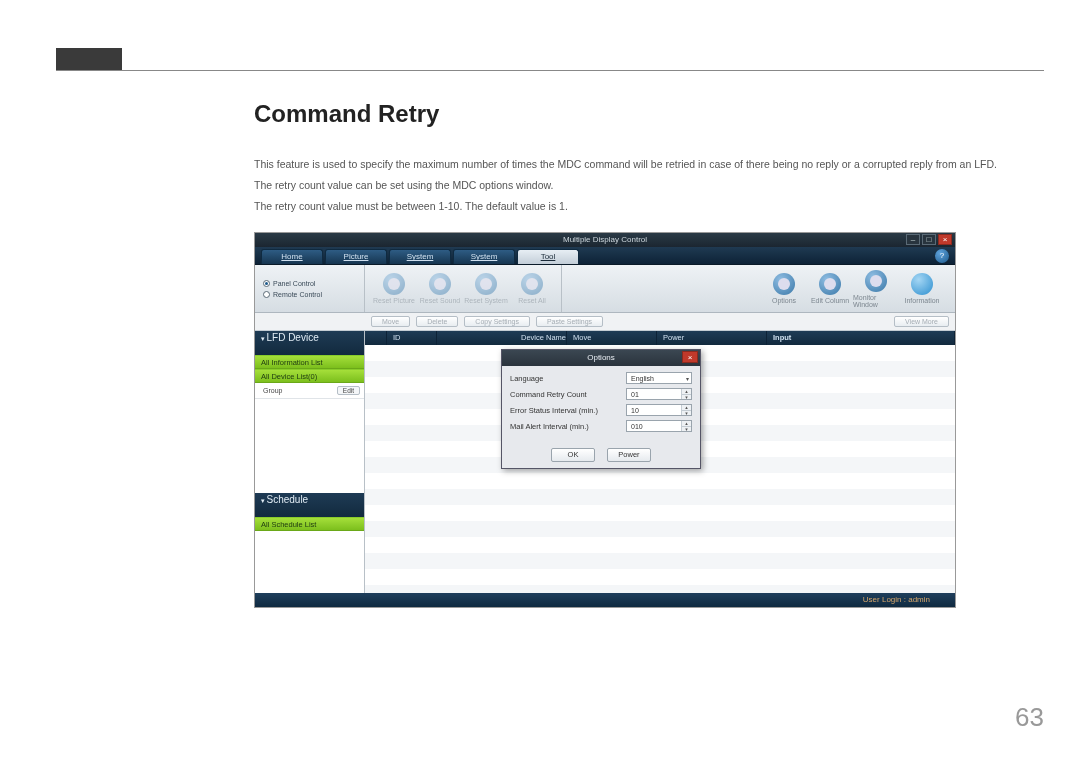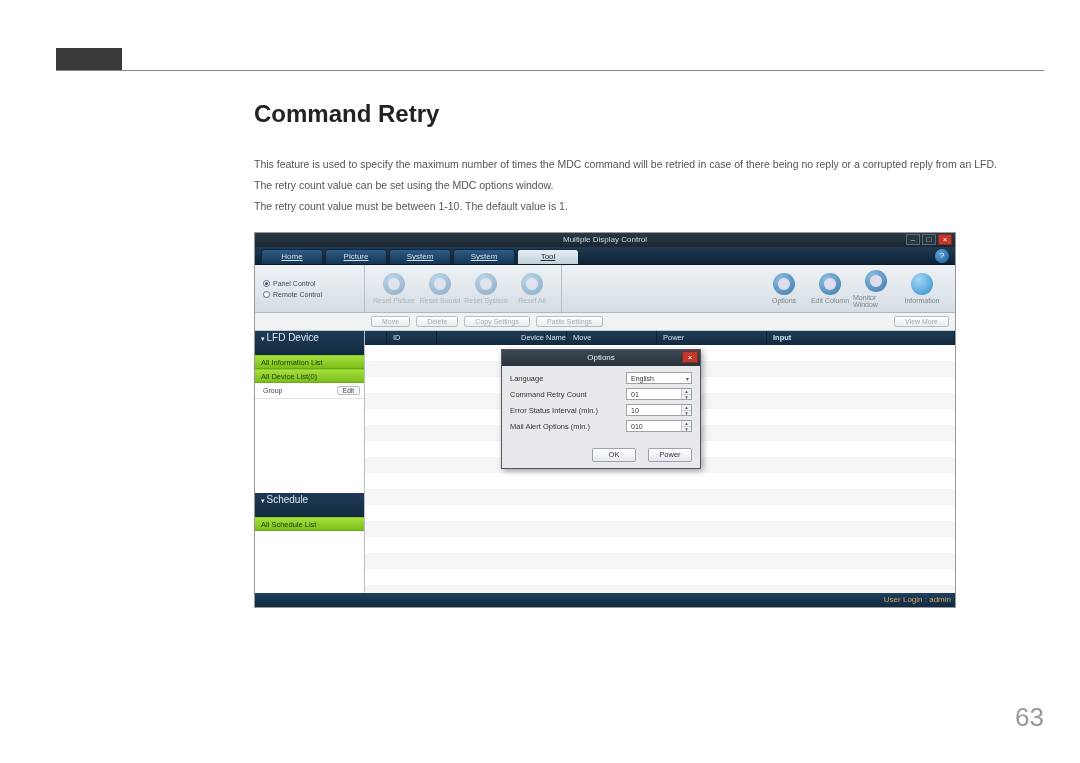--- a/index.html
+++ b/index.html
@@ -249,30 +249,30 @@
   }
   .sel .arr{font-size:6px;color:#555;}
   .spin{
     width:66px;height:12px;border:1px solid #9aa4ad;background:#fff;font-size:7px;
     display:flex;align-items:center;
   }
   .spin .val{flex:1;padding-left:4px;}
   .spin .updn{width:10px;display:flex;flex-direction:column;border-left:1px solid #c4ccd3;}
   .spin .updn span{height:5px;font-size:5px;line-height:5px;text-align:center;background:#eef1f4;color:#555;}
   .spin .updn span + span{border-top:1px solid #c4ccd3;}
-  .dlg-btns{display:flex;gap:12px;justify-content:flex-end;margin-top:14px;}
+  .dlg-btns{display:flex;gap:12px;justify-content:center;margin-top:14px;}
   .dlg-btn{
     width:44px;height:14px;border:1px solid #9aa4ad;background:linear-gradient(#fff,#e6eaee);
     font-size:7.5px;text-align:center;line-height:12px;border-radius:2px;
   }
 
   .statusbar{
     position:absolute;bottom:0;left:0;right:0;height:14px;
     background:linear-gradient(#1f3f5c,#0f2a40);color:#d6a66a;font-size:8px;
-    text-align:right;line-height:14px;padding-right:4px;
+    text-align:right;line-height:14px;padding-right:25px;
   }
 </style>
 </head>
 <body>
 
 <div class="top-rule-thick"></div>
 <div class="top-rule"></div>
 
 <div class="content">
   <h2>Command Retry</h2>
@@ -410,21 +410,21 @@
                 <label>Error Status Interval (min.)</label>
                 <div class="spin">
                   <span class="val">10</span>
                   <div class="updn">
                       <span>▴</span>
                       <span>▾</span>
                     </div>
                 </div>
               </div>
               <div class="dlg-row">
-                <label>Mail Alert Options (min.)</label>
+                <label>Mail Alert Interval (min.)</label>
                 <div class="spin">
                   <span class="val">010</span>
                   <div class="updn">
                       <span>▴</span>
                       <span>▾</span>
                     </div>
                 </div>
               </div>
               <div class="dlg-btns">
                 <div class="dlg-btn">OK</div>

